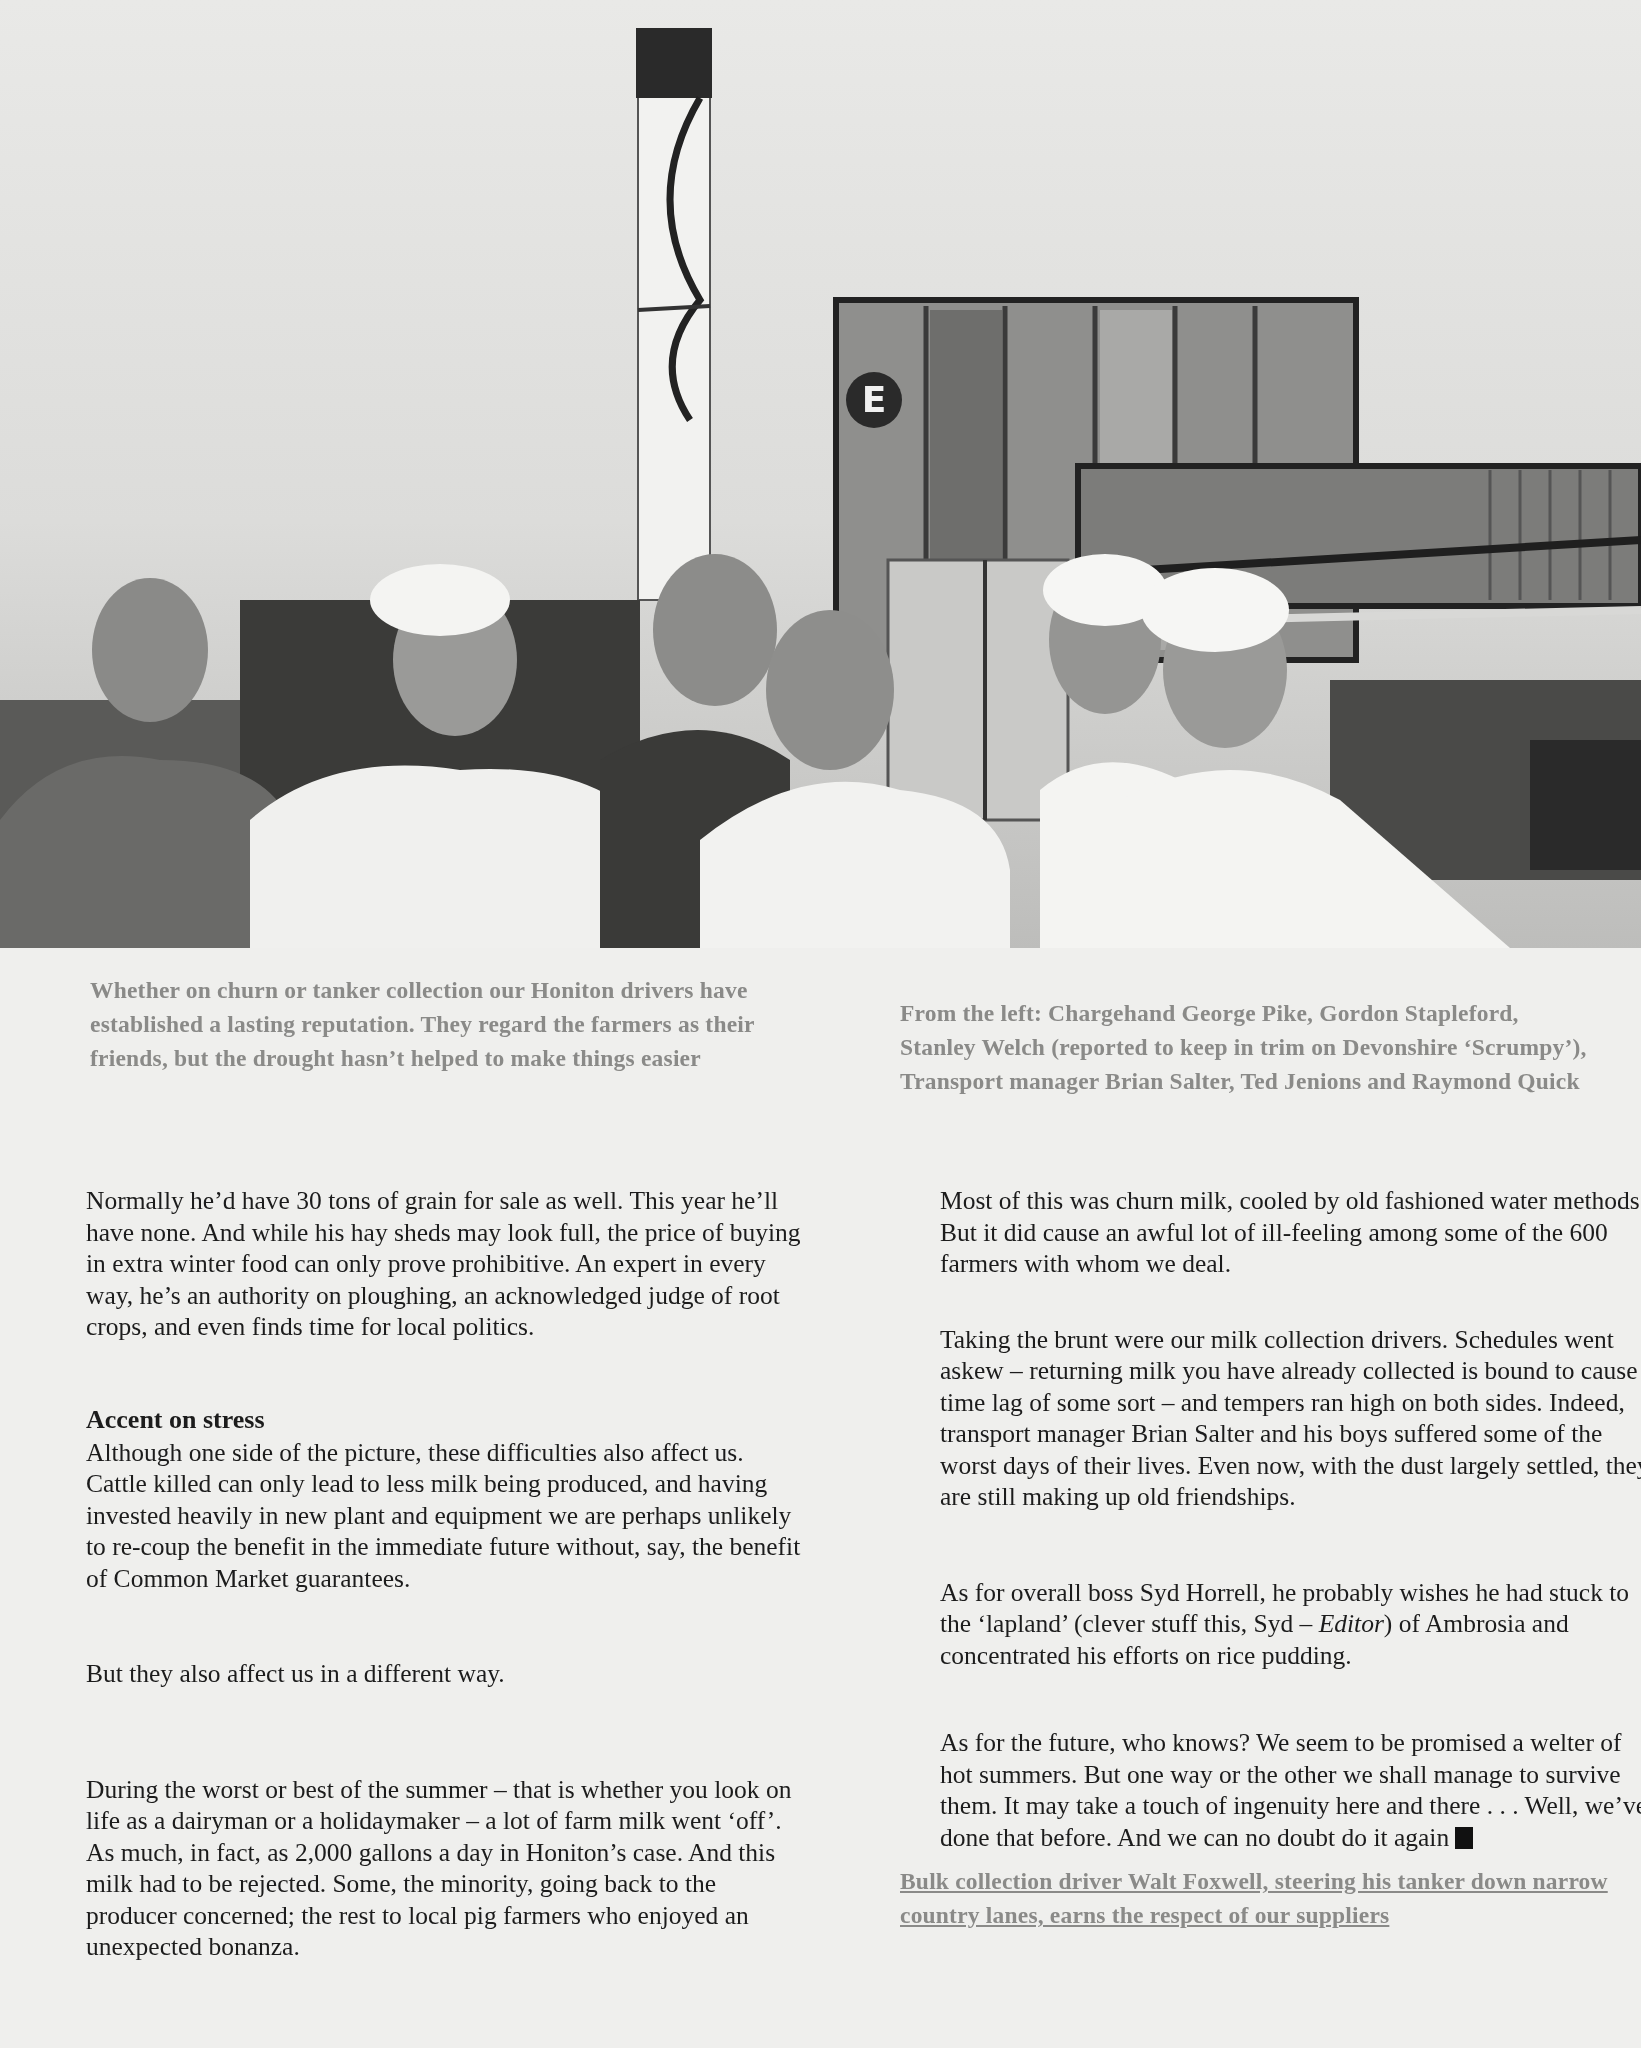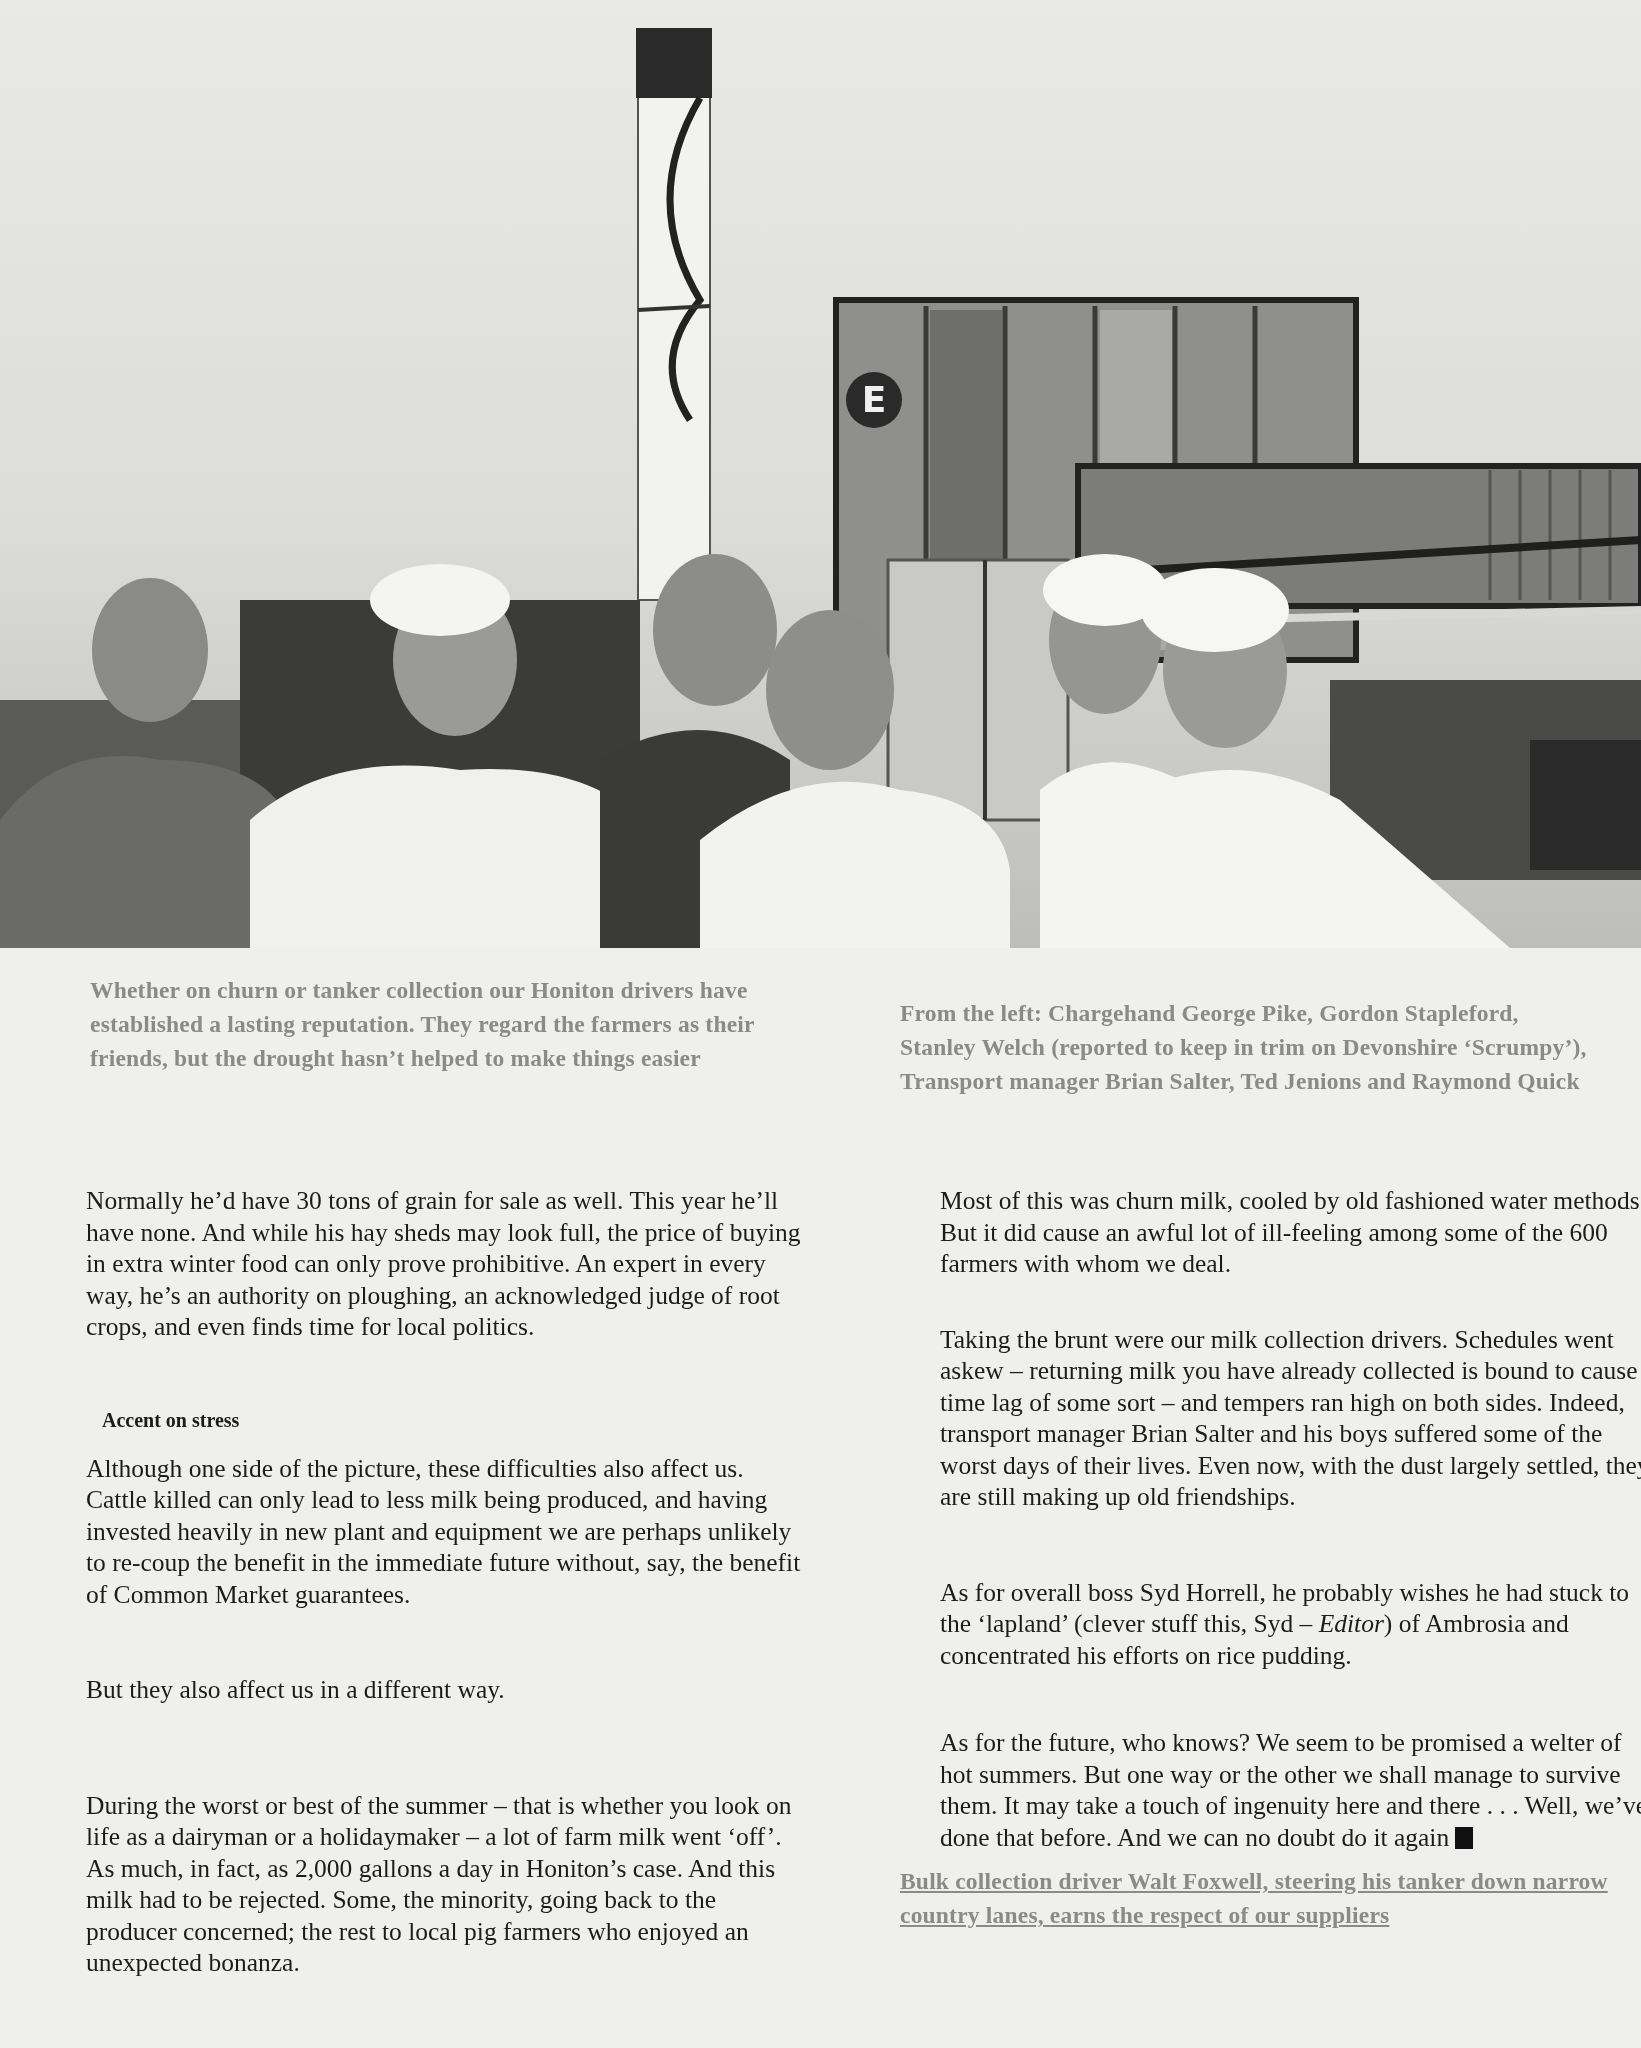--- a/index.html
+++ b/index.html
@@ -14,21 +14,21 @@
     background: linear-gradient(#e9e9e7, #dcdcda 55%, #bdbdbb);
     overflow: hidden;
   }
   .photo svg { position: absolute; left: 0; top: 0; }
   .caption {
     position: absolute; font-weight: bold; color: #8a8a88;
     font-size: 23.5px; line-height: 34px; letter-spacing: 0.2px;
   }
   .col { position: absolute; font-size: 25.5px; line-height: 31.5px; }
   .col p { margin: 0; }
-  .heading { font-weight: bold; font-size: 20px; margin: 16px; line-height: 34px; }
+  .heading { font-weight: bold; font-size: 26px; margin: 0; line-height: 34px; }
   .endmark { display: inline-block; width: 18px; height: 22px; background: #111; vertical-align: -3px; margin-left: 6px; }
   em { font-style: italic; text-align: center; }
 </style>
 </head>
 <body>
 
 <div class="photo">
   <svg width="1641" height="948" viewBox="0 0 1641 948">
 
     <rect x="638" y="40" width="72" height="560" fill="#f2f2f0" stroke="#555" stroke-width="2"></rect>

